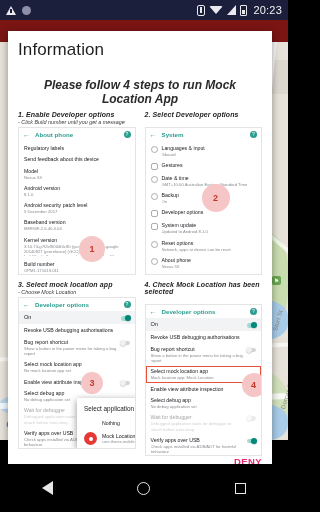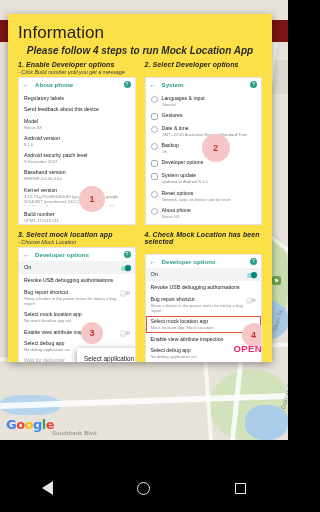--- a/index.html
+++ b/index.html
@@ -72,34 +72,34 @@
   .ic-circle { width:9px;height:9px;border-radius:50%;background:#8f8fa8;}
   .ic-vibrate { width:8px;height:11px;border:1.5px solid #e9e9ef;border-radius:2px;position:relative;}
   .ic-vibrate::before{content:"";position:absolute;left:1.5px;top:1.5px;width:2px;height:6px;background:#e9e9ef;}
   .ic-wifi { width:0;height:0;border-left:7px solid transparent;border-right:7px solid transparent;border-top:8px solid #e9e9ef;border-radius:2px;}
   .ic-sig { width:0;height:0;border-left:9px solid transparent;border-bottom:10px solid #e9e9ef;}
   .ic-batt { width:7px;height:11px;border:1.5px solid #e9e9ef;border-radius:1px;position:relative;}
   .ic-batt::after{content:"";position:absolute;left:1px;bottom:1px;right:1px;height:4px;background:#e9e9ef;}
 
   
   .dialog {
-    position: absolute; left: 8px; top: 14px;
-    width: 264px; height: 348px;
-    background: #fde047;
+    position: absolute; left: 8px; top: 31px;
+    width: 264px; height: 444px;
+    background: #ffffff;
     box-shadow: 0 2px 8px rgba(0,0,0,.4);
     padding: 9px 10px 0 10px;
     overflow: hidden;
   }
   .dlg-title {
     font-size: 17px; color: #1f1f1f; font-weight: 400;
     letter-spacing: .1px; margin-bottom: 2px;
   }
   .dlg-sub {
-    font-size: 10px; font-style: italic; font-weight: 700;
-    color: #2a2a2a; text-align: center; margin: 2px 0 5px 0;
+    font-size: 12px; font-style: italic; font-weight: 700;
+    color: #2a2a2a; text-align: center; margin: 18px 0 5px 0;
   }
 
   
   .steps { display: grid; grid-template-columns: 1fr 1fr; column-gap: 9px; row-gap: 3px; }
   .step-title {
     font-size: 7px; font-style: italic; font-weight: 700; color:#1f1f1f;
     letter-spacing: .1px; margin-bottom:1px;
   }
   .step-note {
     font-size: 5.4px; font-style: italic; color:#3a3a3a; margin-bottom: 2px;
@@ -226,20 +226,33 @@
     <div class="map-label vert" style="left:280px;top:408px;">Dorcas St</div>
     <div class="map-label" style="left:162px;top:72px;">City Rd</div>
 
     <div class="google-logo">
       <span>G</span><span>o</span><span>o</span><span>g</span><span>l</span><span>e</span>
     </div>
   </div>
 
   <div class="app-bar"></div>
 
+  <div class="status-bar">
+    <div class="sb-left">
+      <span class="ic ic-warn"></span>
+      <span class="ic ic-circle"></span>
+    </div>
+    <div class="sb-right">
+      <span class="ic ic-vibrate"></span>
+      <span class="ic ic-wifi"></span>
+      <span class="ic ic-sig"></span>
+      <span class="ic ic-batt"></span>
+      <span class="sb-time">20:23</span>
+    </div>
+  </div>
 
   <div class="dialog">
     <div class="dlg-title">Information</div>
     <div class="dlg-sub">Please follow 4 steps to run Mock Location App</div>
 
     <div class="steps">
 
       <div>
         <div class="step-title">1. Enable Developer options</div>
         <div class="step-note">Click Build number until you get a message</div>
@@ -507,21 +520,21 @@
                 <span class="toggle on"></span>
               </div>
           </div>
           <div class="badge" style="left:96px;top:68px;width:24px;height:24px;">4</div>
         </div>
       </div>
 
     </div>
 
     <div class="dlg-actions">
-      <button class="dlg-btn">OPEN</button>
+      <button class="dlg-btn">DENY</button>
     </div>
   </div>
 
   <div class="nav-bar">
     <span class="nav-back"></span>
     <span class="nav-home"></span>
     <span class="nav-rec"></span>
   </div>
 
 </div>

